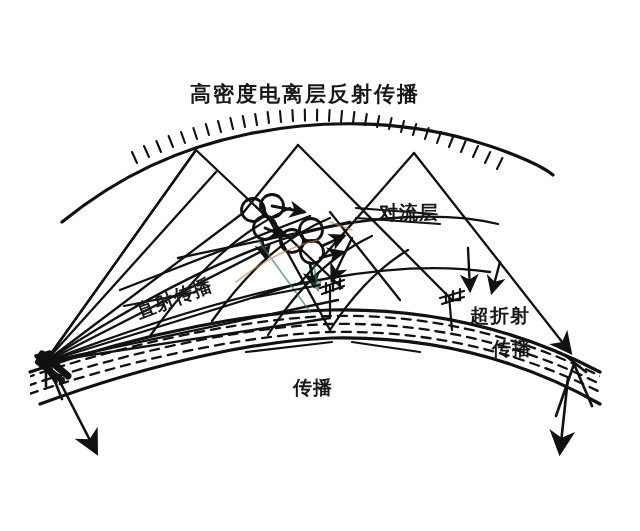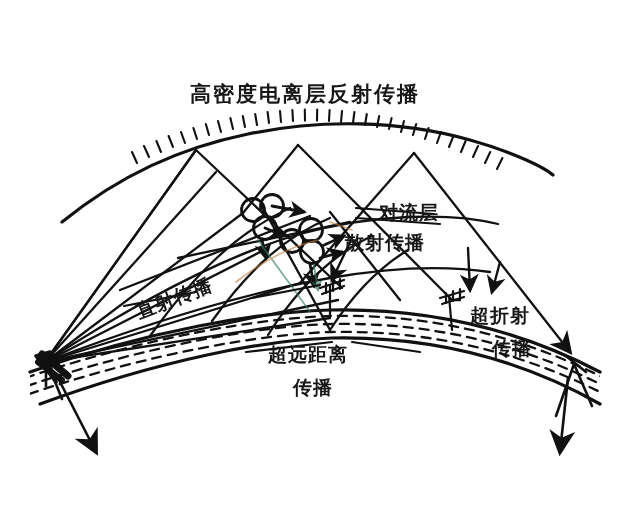--- a/index.html
+++ b/index.html
@@ -226,20 +226,18 @@
         <path d="M574,364 L556,416"></path>
         <path d="M574,364 L592,406"></path>
         <path d="M568,378 L560,452" marker-end="url(#ahbig)"></path>
       </g>
 
     </g>
   </svg>
 
   <div class="lbl" id="t-title">高密度电离层反射传播</div>
   <div class="lbl" id="t-tropo">对流层</div>
-  <div class="lbl" id="t-scatter">散射传播</div>
   <div class="lbl" id="t-direct">直射传播</div>
   <div class="lbl" id="t-superrefr">超折射</div>
   <div class="lbl" id="t-superrefr2">传播</div>
-  <div class="lbl" id="t-longdist">超远距离</div>
   <div class="lbl" id="t-longdist2">传播</div>
 
 </div>
 
 </body></html>

